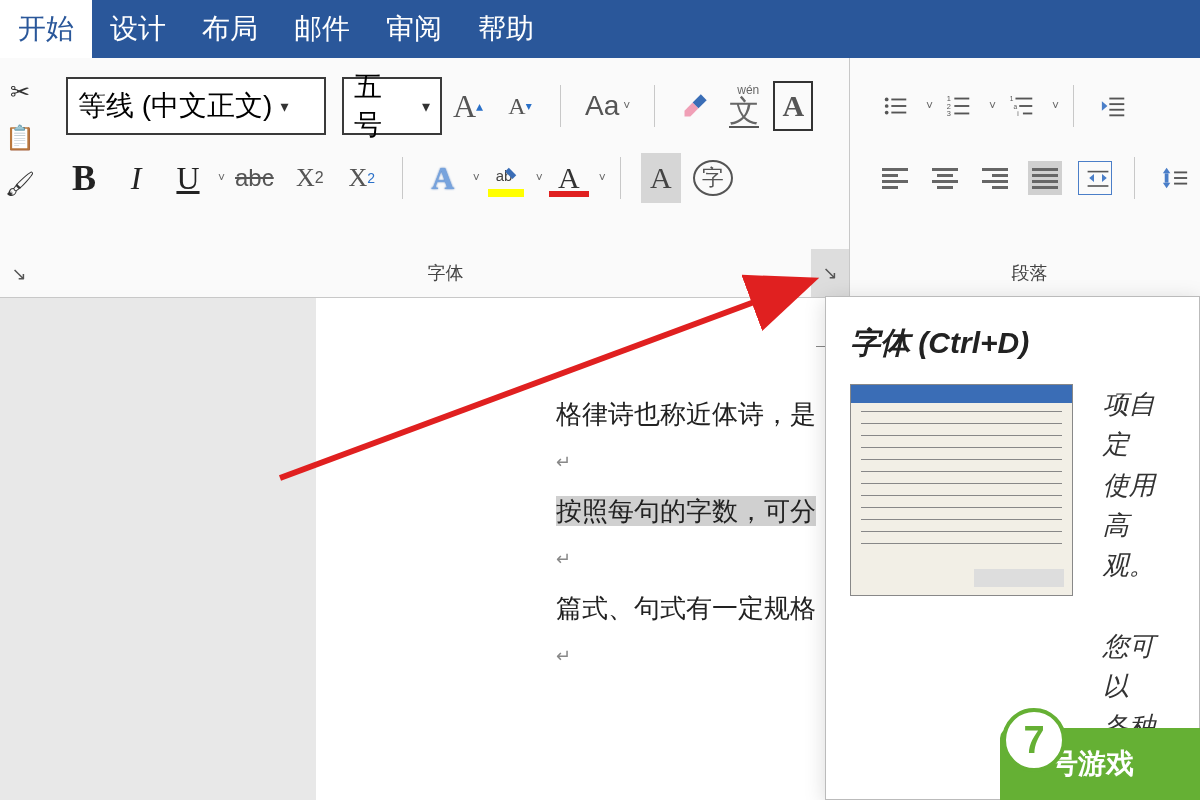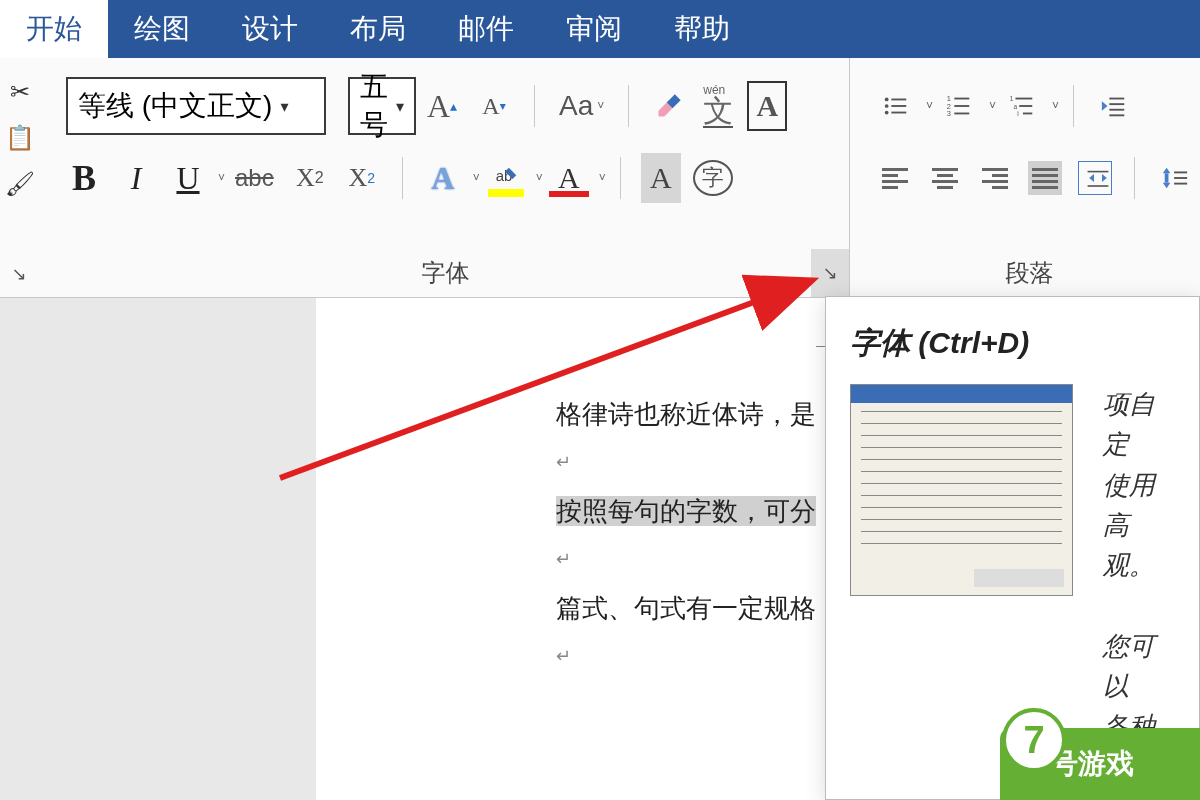--- a/index.html
+++ b/index.html
@@ -1,65 +1,65 @@
 <!DOCTYPE html>
 <html><head>
 <meta charset="utf-8">
 <style>
 * { margin: 0; padding: 0; box-sizing: border-box; font-family: "Microsoft YaHei", "微软雅黑", sans-serif; }
 body { width: 1200px; height: 800px; overflow: hidden; background: #fff; position: relative; }
 
 .tabs-bar { display: flex; height: 58px; background: #2a579a; }
-.tab { padding: 0 26px; height: 58px; display: flex; align-items: center; color: #fff; font-size: 28px; cursor: pointer; }
+.tab { padding: 0 18px; height: 58px; display: flex; align-items: center; color: #fff; font-size: 28px; cursor: pointer; }
 .tab.active { background: #fff; color: #2a579a; }
 
 .ribbon { display: flex; height: 240px; background: #fafafa; border-bottom: 1px solid #c8c8c8; }
 
 .clipboard-col { width: 46px; display: flex; flex-direction: column; justify-content: space-between; padding: 18px 6px 8px 4px; }
 .clipboard-col .ico { width: 32px; height: 32px; display: flex; align-items: center; justify-content: center; font-size: 24px; color: #333; margin-bottom: 14px; }
 .dlg-launcher-clip { width: 30px; height: 30px; color: #555; display: flex; align-items: center; justify-content: center; font-size: 18px; }
 
 .font-group { flex: 0 0 808px; border-right: 1px solid #c8c8c8; position: relative; padding: 18px 16px 0 16px; }
 .row { display: flex; align-items: center; height: 60px; margin-bottom: 12px; }
 .separator-v { width: 1px; height: 42px; background: #c8c8c8; margin: 0 14px; }
 
 .combo { border: 2px solid #3a3a3a; height: 58px; display: flex; align-items: center; padding: 0 10px; font-size: 28px; background: #fff; margin-left: 8px; }
 .combo .chev { margin-left: 8px; font-size: 16px; color: #333; }
 .font-name { width: 260px; }
-.font-size { width: 68px; margin-left: 22px; }
+.font-size { width: 100px; margin-left: 16px; gap: 21px; }
 
 .btn { display: inline-flex; align-items: center; justify-content: center; min-width: 40px; height: 50px; margin: 0 6px; font-size: 28px; color: #555; padding: 0 4px; }
 .btn svg { width: 28px; height: 28px; }
 .grow-a { font-size: 32px; font-family: "Times New Roman", serif; }
 .grow-a sup { font-size: 14px; color: #2a70c8; vertical-align: super; }
 .shrink-a { font-size: 24px; font-family: "Times New Roman", serif; }
 .shrink-a sup { font-size: 12px; color: #2a70c8; vertical-align: super; }
 .case-btn { font-size: 28px; }
 .chev-sm { font-size: 12px; color: #666; margin-left: 4px; }
-.wen-col { display: inline-flex; flex-direction: column; align-items: flex-start; font-size: 12px; color: #666; line-height: 1; margin: 0 8px; }
+.wen-col { display: inline-flex; flex-direction: column; align-items: flex-end; font-size: 12px; color: #666; line-height: 1; margin: 0 8px; }
 .wen-col .big-a { font-size: 30px; border-bottom: 2px solid #555; line-height: 1; }
 .a-box { border: 2px solid #333; padding: 2px 6px; font-size: 30px; font-family: "Times New Roman", serif; font-weight: bold; }
 
 .bold-b { font-family: "Times New Roman", serif; font-weight: bold; font-size: 36px; color: #222; }
 .italic-i { font-family: "Times New Roman", serif; font-style: italic; font-size: 32px; color: #222; }
 .under-u { text-decoration: underline; font-family: "Times New Roman", serif; font-size: 32px; color: #222; }
 .strike { text-decoration: line-through; font-size: 24px; color: #555; }
 .subscript { font-family: "Times New Roman", serif; font-size: 26px; color: #555; }
 .subscript sub { font-size: 16px; }
 .superscript { font-family: "Times New Roman", serif; font-size: 26px; color: #555; }
 .superscript sup { font-size: 14px; color: #2a70c8; }
 .text-effect-a { font-family: "Times New Roman", serif; font-size: 32px; font-weight: bold; color: #77a3dd; text-shadow: 0 0 2px #3a6db6; }
 .highlight { position: relative; }
 .highlight .bar { position: absolute; bottom: 6px; left: 2px; right: 2px; height: 8px; background: #ffff00; }
 .font-color-a { font-family: "Times New Roman", serif; font-size: 30px; color: #333; position: relative; }
 .font-color-a .bar { position: absolute; bottom: 6px; left: 0; right: 0; height: 6px; background: #e02020; }
 .shading-a { background: #d6d6d6; padding: 2px 8px; font-family: "Times New Roman", serif; font-size: 30px; color: #444; }
 .circle-char { border: 2px solid #555; border-radius: 50%; width: 36px; height: 36px; display: flex; align-items: center; justify-content: center; font-size: 22px; }
 
-.group-label-row { position: absolute; bottom: 0; left: 0; right: 0; height: 48px; display: flex; align-items: center; justify-content: center; font-size: 24px; color: #444; }
+.group-label-row { position: absolute; bottom: 0; left: 0; right: 0; height: 48px; display: flex; align-items: center; justify-content: center; font-size: 18px; color: #444; }
 .dlg-launcher { position: absolute; right: 0; bottom: 0; width: 38px; height: 48px; background: #ddd; display: flex; align-items: center; justify-content: center; color: #555; font-size: 18px; }
 
 .para-group { flex: 1; position: relative; padding: 18px 8px 0 20px; }
 
 .align-btn { width: 34px; height: 34px; display: inline-flex; flex-direction: column; justify-content: center; gap: 3px; margin: 0 8px; padding: 4px; }
 .align-btn span { height: 3px; background: #666; display: block; }
 .align-btn.filled { background: #d0d0d0; }
 
 .doc-area { position: absolute; top: 298px; left: 0; right: 0; bottom: 0; background: #e8e8e8; display: flex; }
 .gray-margin { width: 316px; background: #e8e8e8; }
@@ -79,21 +79,20 @@
 
 .watermarks { position: absolute; right: 10px; bottom: 10px; text-align: right; font-size: 20px; color: #d4d4d4; line-height: 1.3; pointer-events: none; }
 .logo-7 { position: absolute; right: 0; bottom: 0; width: 200px; height: 72px; background: #65b034; border-radius: 10px 0 0 0; color: #fff; font-size: 28px; font-weight: bold; display: flex; align-items: center; padding-left: 50px; }
 .logo-7::before { content: "7"; position: absolute; left: 2px; top: -20px; width: 56px; height: 56px; background: #fff; border-radius: 50%; color: #65b034; font-size: 38px; font-weight: bold; display: flex; align-items: center; justify-content: center; border: 4px solid #65b034; }
 </style>
 </head>
 <body>
 
 <div class="tabs-bar">
   <div class="tab active">开始</div>
-  <div class="tab">绘图</div>
   <div class="tab">设计</div>
   <div class="tab">布局</div>
   <div class="tab">邮件</div>
   <div class="tab">审阅</div>
   <div class="tab">帮助</div>
 </div>
 
 <div class="ribbon">
 
   <div class="clipboard-col">

